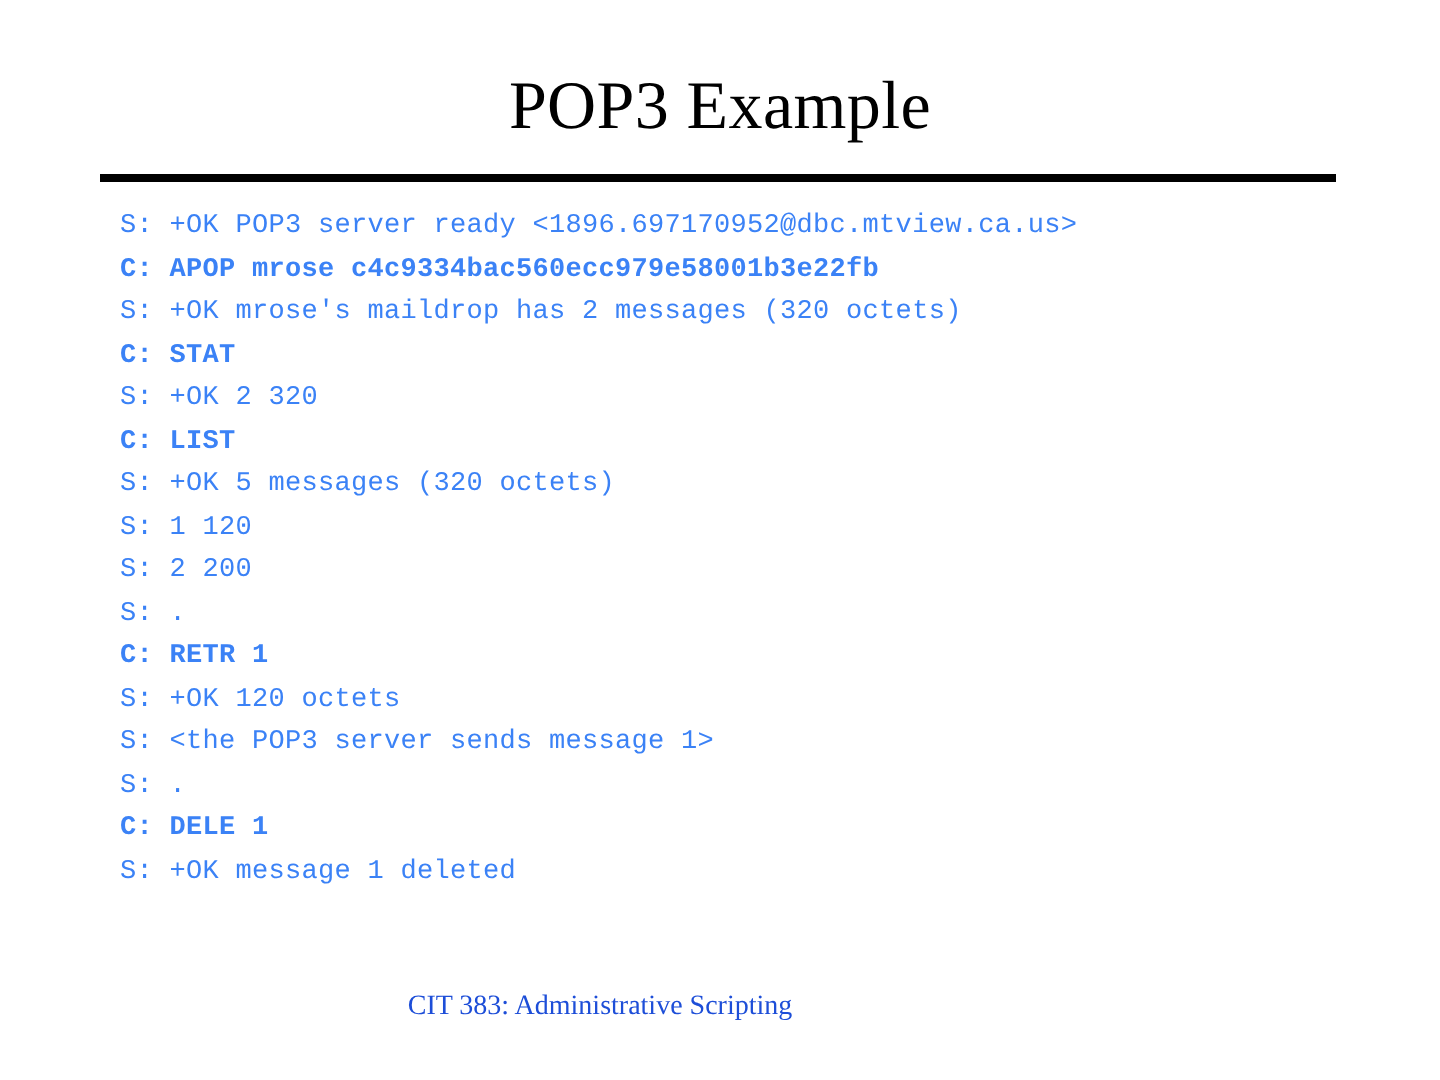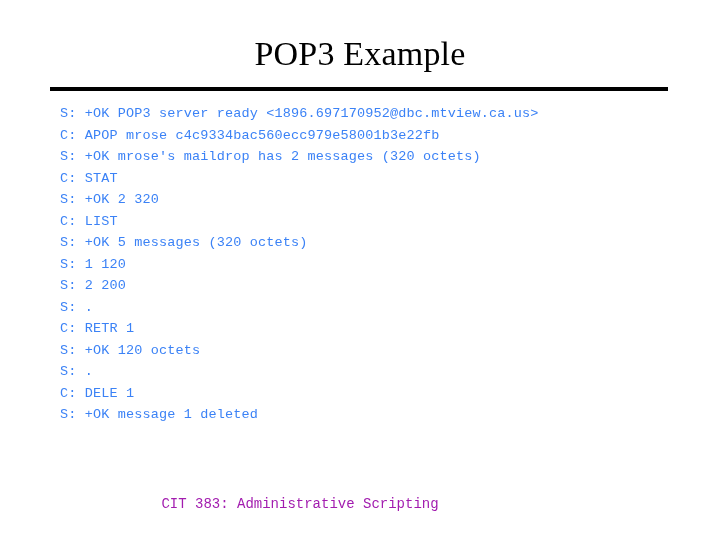--- a/index.html
+++ b/index.html
@@ -53,35 +53,35 @@
   .line {
     font-family: "Liberation Mono", "DejaVu Sans Mono", monospace;
     font-size: 13.5px;
     line-height: 21.5px;
     height: 21.5px;
     white-space: pre;
     color: #3b82f6;
     letter-spacing: 0.15px;
   }
   .line.client {
-    font-weight: normal;
+    font-weight: bold;
   }
   .line.server {
     font-weight: normal;
   }
   .footer {
     position: absolute;
     left: 0;
     top: 495px;
     width: 600px;
     text-align: center;
-    font-family: Liberation Mono, monospace;
+    font-family: Liberation Serif, serif;
     font-size: 14px;
     line-height: 18px;
-    color: #a21caf;
+    color: #1d4ed8;
   }
 </style>
 </head>
 <body>
 
 <div class="slide">
 
   <h1 class="slide-title">POP3 Example</h1>
 
   <div class="title-rule"></div>
@@ -92,20 +92,21 @@
       <div class="line server">S: +OK mrose's maildrop has 2 messages (320 octets)</div>
       <div class="line client">C: STAT</div>
       <div class="line server">S: +OK 2 320</div>
       <div class="line client">C: LIST</div>
       <div class="line server">S: +OK 5 messages (320 octets)</div>
       <div class="line server">S: 1 120</div>
       <div class="line server">S: 2 200</div>
       <div class="line server">S: .</div>
       <div class="line client">C: RETR 1</div>
       <div class="line server">S: +OK 120 octets</div>
+      <div class="line server">S: &lt;the POP3 server sends message 1&gt;</div>
       <div class="line server">S: .</div>
       <div class="line client">C: DELE 1</div>
       <div class="line server">S: +OK message 1 deleted</div>
     </div>
 
   <div class="footer">CIT 383: Administrative Scripting</div>
 
 </div>
 
 </body></html>

